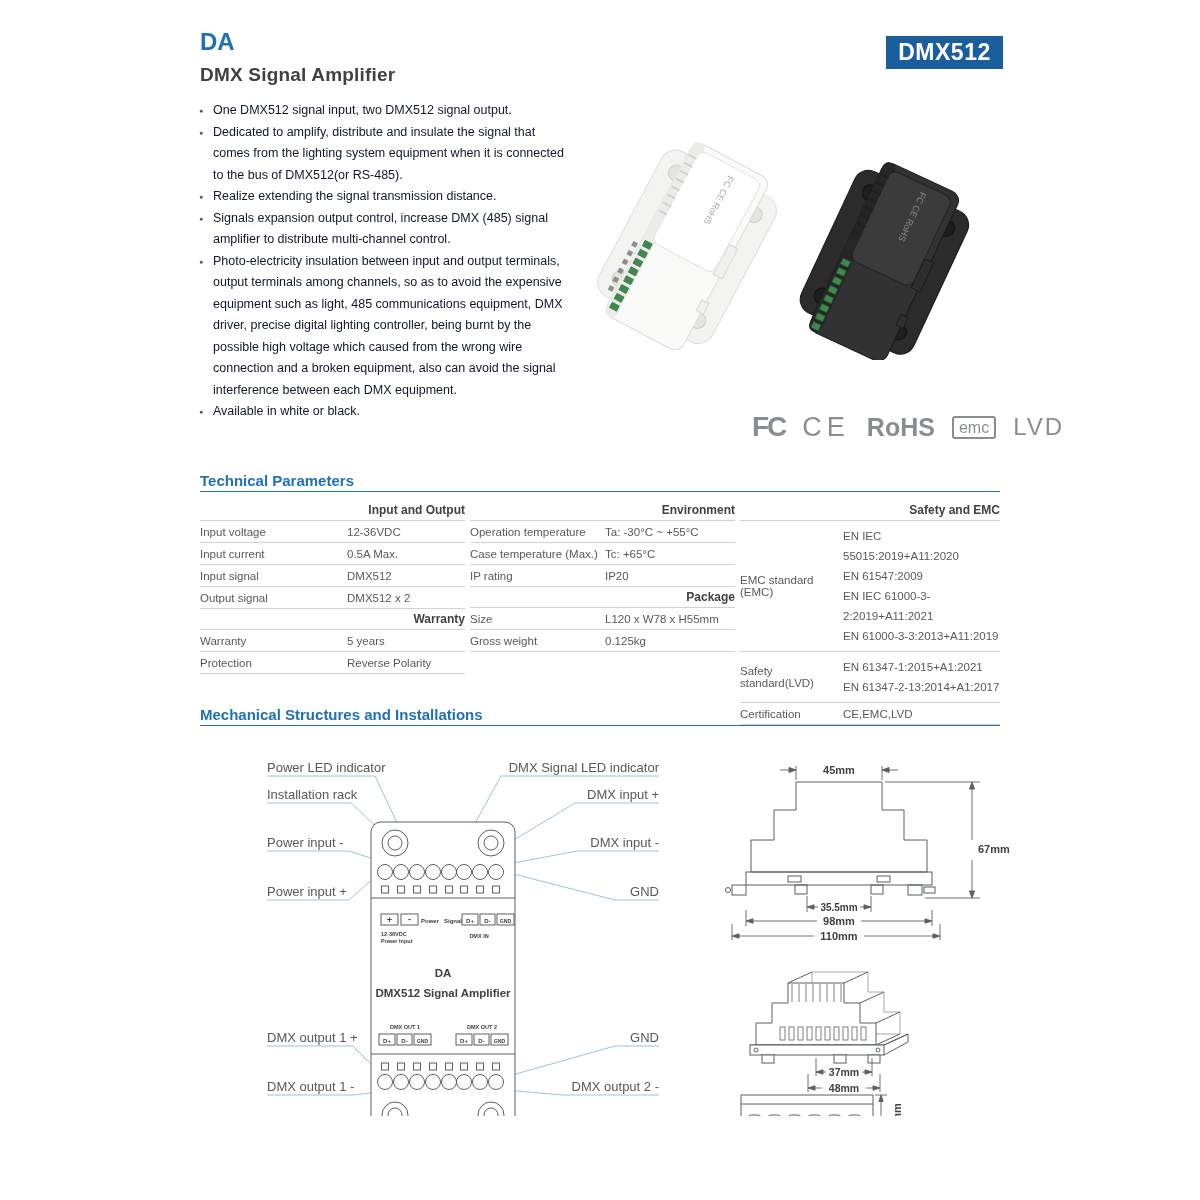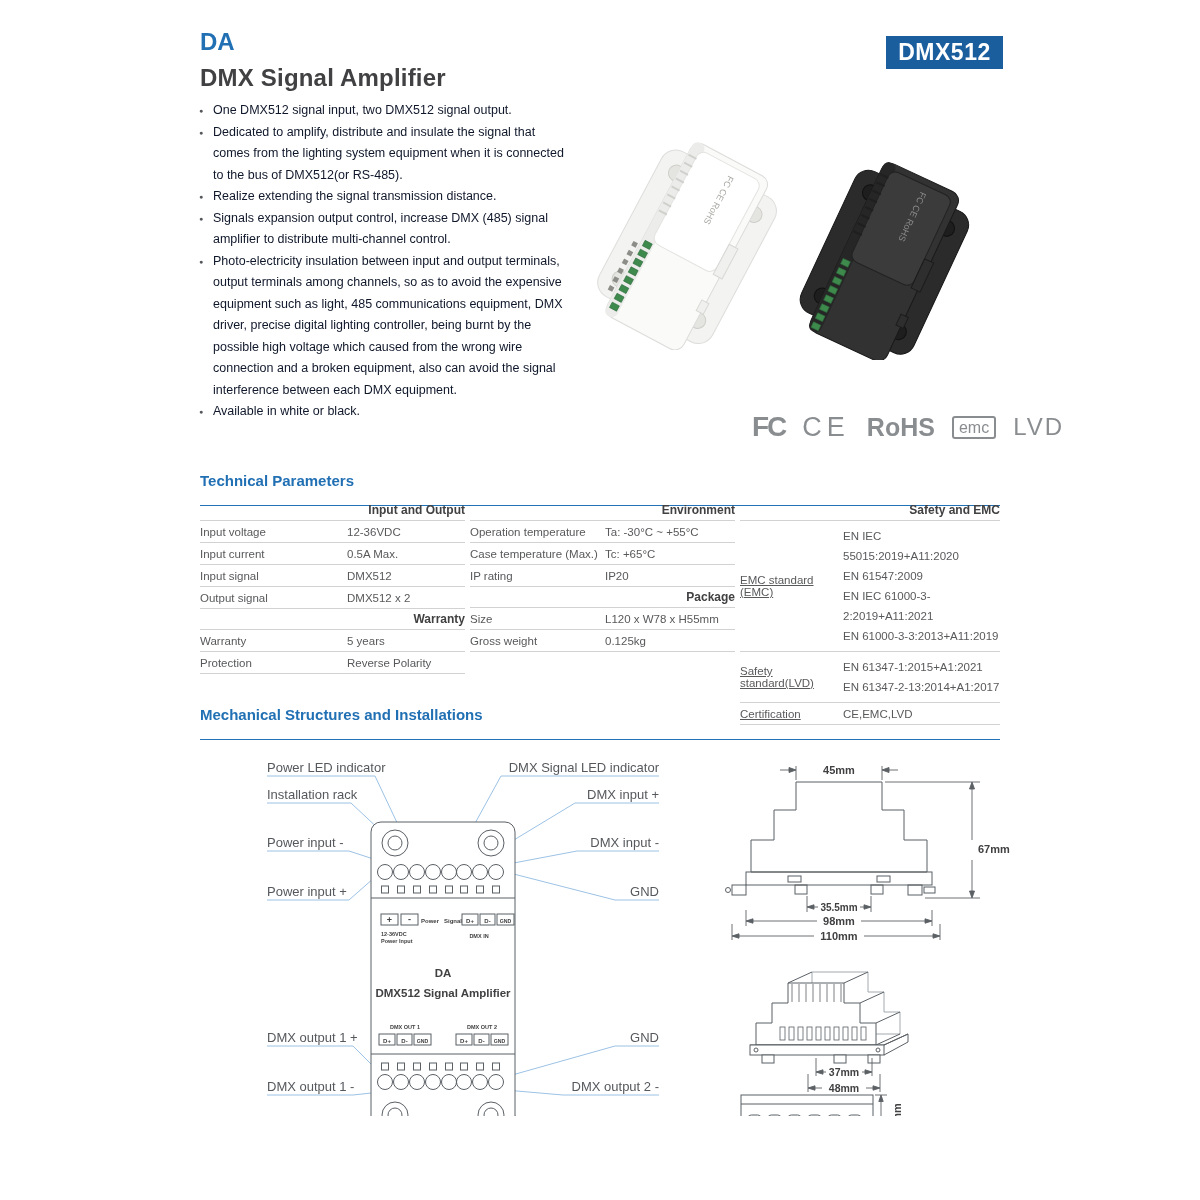--- a/index.html
+++ b/index.html
@@ -2,49 +2,49 @@
 <html><head>
 <meta charset="utf-8">
 <style>
   html,body{margin:0;padding:0;background:#ffffff;}
   #page{position:relative;width:1200px;height:1116px;background:#ffffff;overflow:hidden;
         font-family:"Liberation Sans",sans-serif;color:#58595B;}
   .abs{position:absolute;}
 
   
   .brand{left:200px;top:28px;font-size:24px;font-weight:bold;color:#2170B4;}
-  .prod-title{left:200px;top:64px;font-size:24px;font-weight:bold;color:#414042;letter-spacing:.2px;}
+  .prod-title{left:200px;top:64px;font-size:19px;font-weight:bold;color:#414042;letter-spacing:.2px;}
   .badge{left:886px;top:36px;width:117px;height:33px;background:#1B5E9E;color:#fff;
          display:flex;align-items:center;justify-content:center;font-size:23px;font-weight:bold;letter-spacing:.5px;}
 
   
   .features{left:199px;top:100px;width:366px;list-style:none;margin:0;padding:0;}
   .features li{position:relative;padding-left:14px;font-size:12.5px;line-height:21.5px;color:#0f172a;}
   .features li::before{content:"●";position:absolute;left:0;top:0;font-size:7px;line-height:21.5px;color:#555659;}
 
   
   .certs{left:752px;top:407px;width:256px;height:40px;display:flex;align-items:center;gap:17px;color:#8A8D90;}
   .cert-fcc{font-size:28px;font-weight:bold;letter-spacing:-2px;}
   .cert-ce{font-size:27px;letter-spacing:5px;}
   .cert-rohs{font-size:25px;font-weight:bold;}
   .cert-emc{font-size:16px;border:2px solid #8A8D90;border-radius:3px;padding:0 5px;line-height:19px;}
   .cert-lvd{font-size:24px;letter-spacing:2px;}
 
   
   .sect{left:200px;width:800px;color:#2170B4;font-size:15px;font-weight:bold;
-        padding-bottom:16px;border-bottom:1px solid #2272B8;}
+        padding-bottom:2px;border-bottom:1px solid #2272B8;}
 
   
   .tp{left:200px;top:500px;width:800px;display:grid;grid-template-columns:265px 265px 260px;column-gap:5px;}
   .tp-row{display:flex;align-items:center;height:21px;border-bottom:1px solid #D2D2D2;font-size:11.5px;color:#58595B;justify-content:flex-end;}
   .tp-row.head{height:20px;font-size:12px;font-weight:bold;color:#414042;}
   .tp-block{display:flex;align-items:center;border-bottom:1px solid #D2D2D2;padding:5px 0;font-size:11.5px;}
   .g1 .lbl{width:147px;flex:none;}
   .g2 .lbl{width:135px;flex:none;}
-  .g3 .lbl{width:103px;flex:none;text-decoration:underline;}
+  .g3 .lbl{width:103px;flex:none;}
   .tp .val{flex:1;}
   .tp-block .lines div{line-height:20px;}
 
   
   text{font-family:"Liberation Sans",sans-serif;}
 </style>
 </head>
 <body>
 
 <div id="page">

